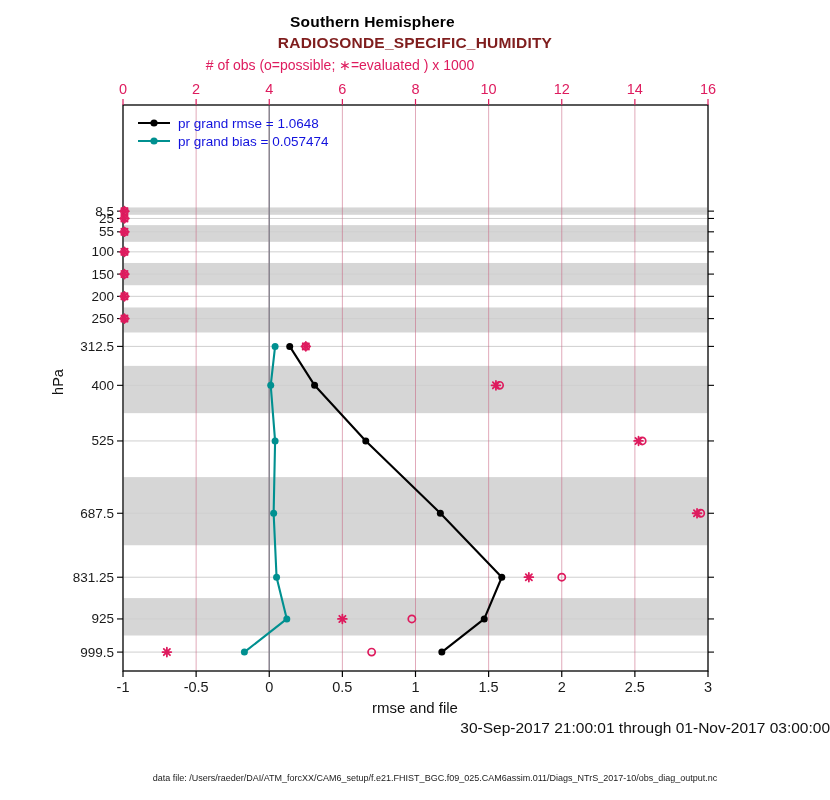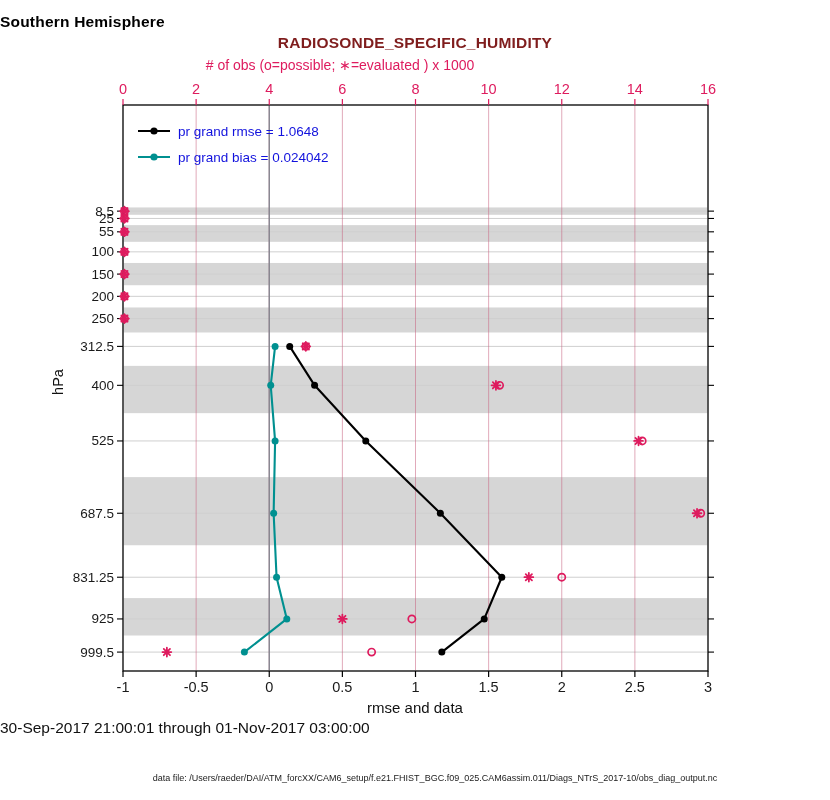--- a/index.html
+++ b/index.html
@@ -1,27 +1,27 @@
 <!DOCTYPE html>
 <html><head>
 <meta charset="utf-8">
 <style>
   html,body{margin:0;padding:0;background:#fff;}
   body{width:830px;height:800px;font-family:"Liberation Sans","DejaVu Sans",sans-serif;}
   #root{position:relative;width:830px;height:800px;background:#fff;overflow:hidden;}
   .abs{position:absolute;}
-  .title1{top:13px;left:0;width:745px;font-size:15.5px;font-weight:bold;color:#000;letter-spacing:.2px;}
+  .title1{top:13px;left:0;width:745px;text-align:center;font-size:15.5px;font-weight:bold;color:#000;letter-spacing:.2px;}
   .title2{top:34px;left:0;width:830px;text-align:center;font-size:15.5px;font-weight:bold;color:#7f1d1d;letter-spacing:.2px;}
   .obslab{top:57px;left:0;width:680px;text-align:center;font-size:14px;color:#de1b5e;}
   .xlabel{top:699px;left:0;width:830px;text-align:center;font-size:15px;color:#111;}
-  .daterange{top:719px;left:0;width:830px;text-align:left;font-size:15.5px;color:#111;}
+  .daterange{top:719px;left:0;width:830px;text-align:right;font-size:15.5px;color:#111;}
   .datafile{top:773px;left:40px;width:790px;text-align:center;font-size:9px;color:#222;white-space:nowrap;}
   .hpa{top:374px;left:38px;width:40px;text-align:center;font-size:14.5px;color:#111;transform:rotate(-90deg);}
   .legend{left:137px;top:114px;}
-  .legend-row{display:flex;align-items:center;height:18px;margin-top:8px;}
+  .legend-row{display:flex;align-items:center;height:18px;}
   .legend-row svg{margin-right:7px;}
   .legend-row span{font-size:13.5px;color:#1212dd;}
   svg#plot-svg{position:absolute;left:0;top:0;}
 </style>
 </head>
 <body>
 
 <div id="root">
 
   <svg id="plot-svg" width="830" height="800">
@@ -176,34 +176,34 @@
       <circle cx="273.63750000000005" cy="513.2586477987422" r="3.5" fill="#009090"></circle>
       <circle cx="276.5625" cy="577.2228773584906" r="3.5" fill="#009090"></circle>
       <circle cx="286.8" cy="618.9386792452831" r="3.5" fill="#009090"></circle>
       <circle cx="244.3875" cy="652.0888364779875" r="3.5" fill="#009090"></circle>
     </svg>
 
   <div class="abs title1">Southern Hemisphere</div>
   <div class="abs title2">RADIOSONDE_SPECIFIC_HUMIDITY</div>
   <div class="abs obslab"># of obs (o=possible; ∗=evaluated ) x 1000</div>
   <div class="abs hpa">hPa</div>
-  <div class="abs xlabel">rmse and data</div>
+  <div class="abs xlabel">rmse and file</div>
   <div class="abs daterange">30-Sep-2017 21:00:01 through 01-Nov-2017 03:00:00</div>
   <div class="abs datafile">data file: /Users/raeder/DAI/ATM_forcXX/CAM6_setup/f.e21.FHIST_BGC.f09_025.CAM6assim.011/Diags_NTrS_2017-10/obs_diag_output.nc</div>
 
   <div class="abs legend">
     <div class="legend-row">
       <svg width="34" height="12">
         <line x1="1" y1="6" x2="33" y2="6" stroke="#000000" stroke-width="2"></line>
         <circle cx="17" cy="6" r="3.6" fill="#000000"></circle>
       </svg>
       <span>pr grand rmse = 1.0648</span>
     </div>
     <div class="legend-row">
       <svg width="34" height="12">
         <line x1="1" y1="6" x2="33" y2="6" stroke="#009090" stroke-width="2"></line>
         <circle cx="17" cy="6" r="3.6" fill="#009090"></circle>
       </svg>
-      <span>pr grand bias = 0.024042</span>
+      <span>pr grand bias = 0.057474</span>
     </div>
   </div>
 
 </div>
 
 </body></html>

